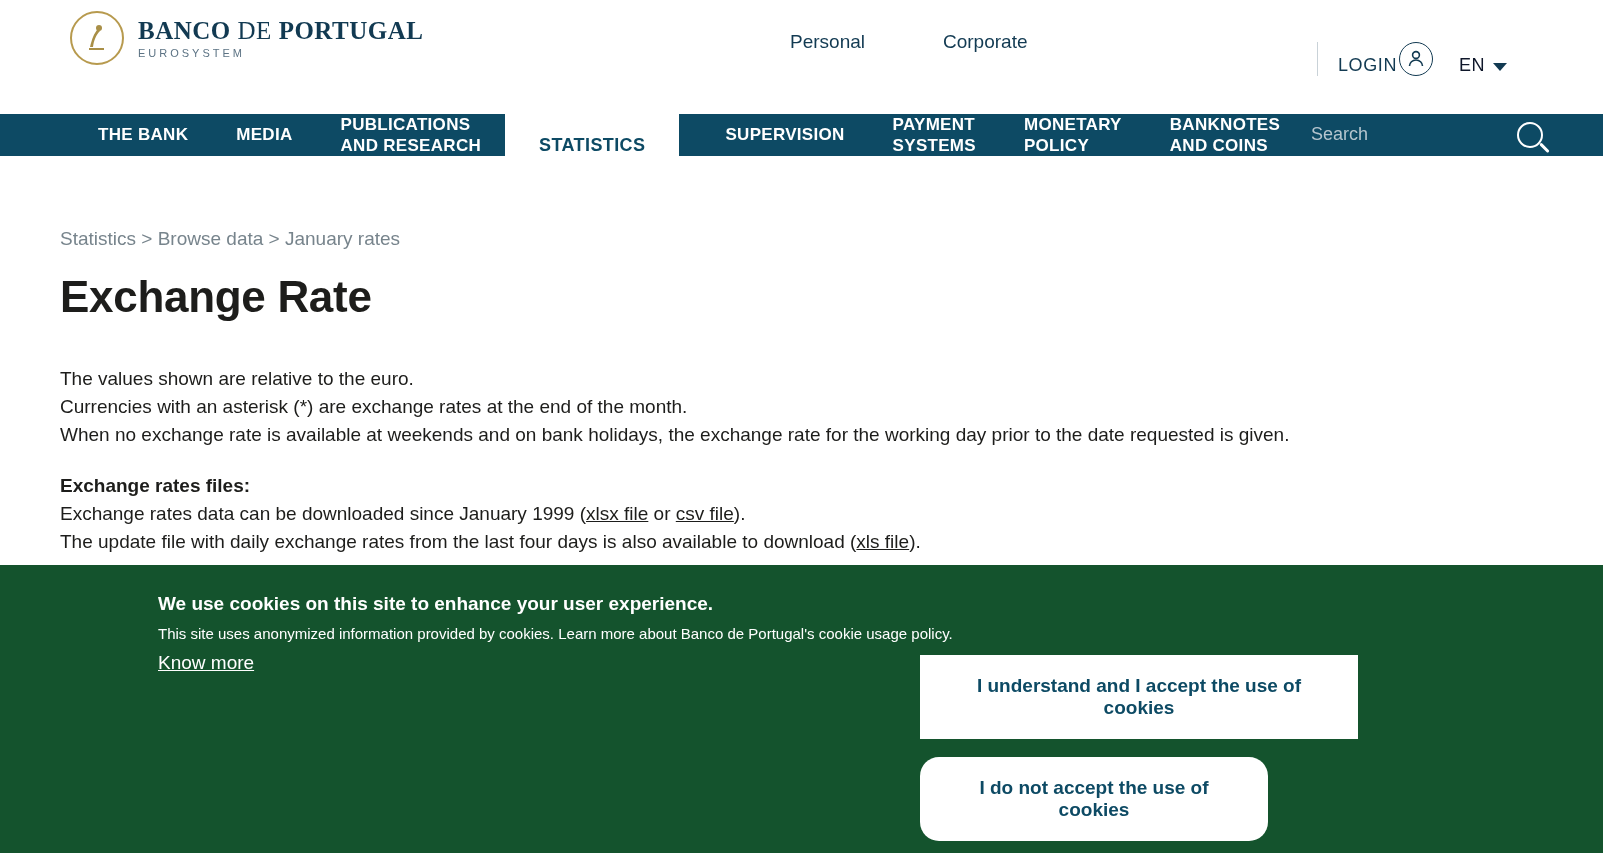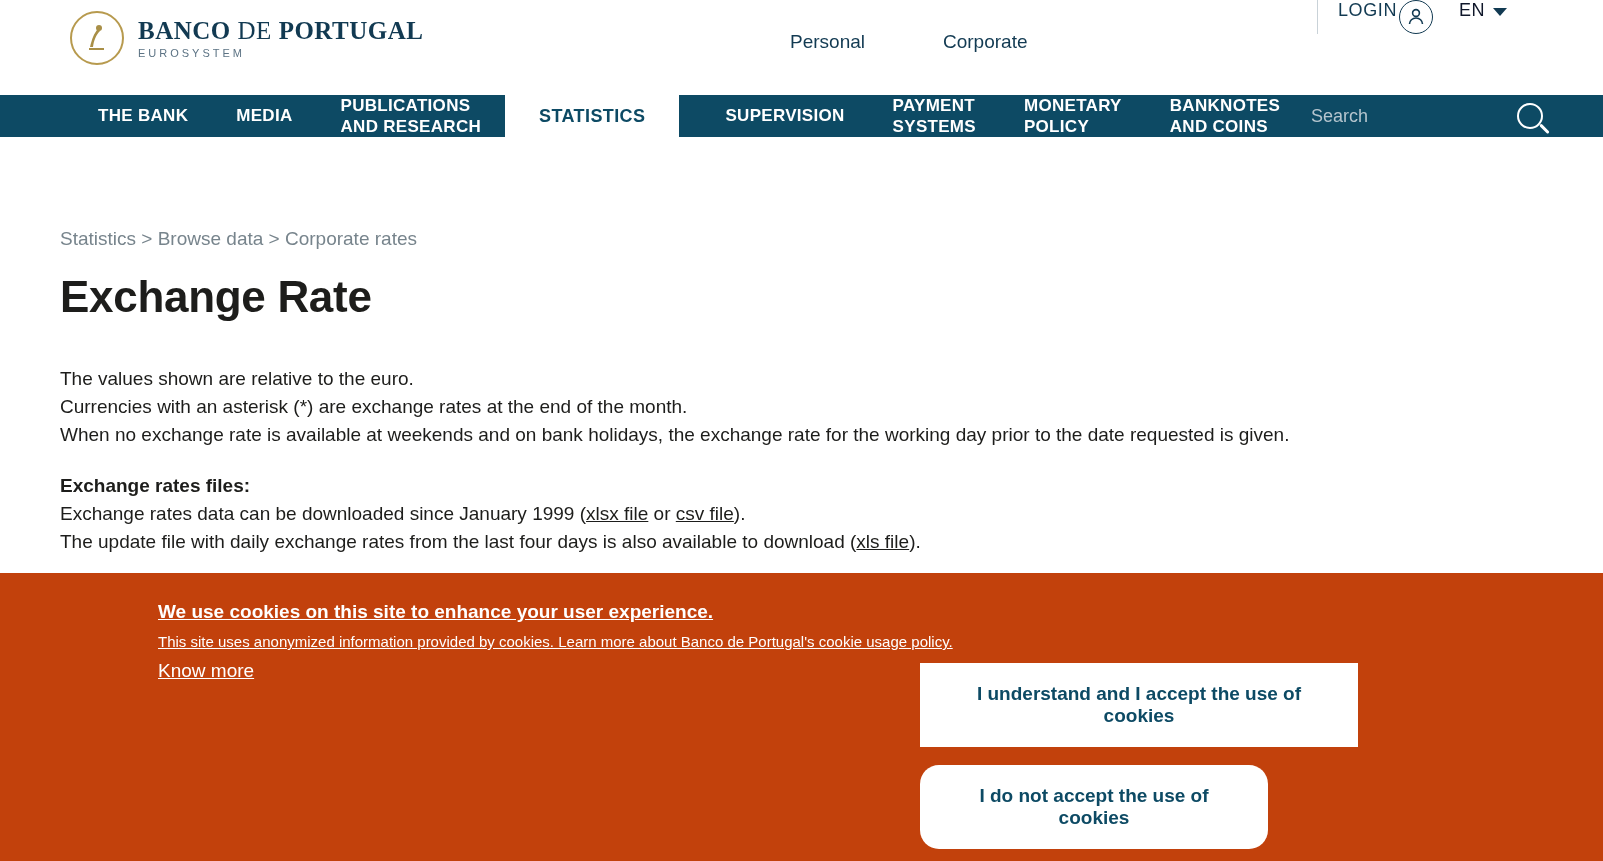--- a/index.html
+++ b/index.html
@@ -40,40 +40,40 @@
   .topnav {
     position: absolute; left: 790px; top: 0; height: 84px;
     display: flex; align-items: center; gap: 78px;
   }
   .topnav a {
     color: #123a52; font-size: 19px; text-decoration: none;
   }
 
   .topright {
     position: absolute; right: 96px; top: 0; height: 76px;
-    display: flex; align-items: flex-start; gap: 2px;
+    display: flex; align-items: flex-end; gap: 2px;
   }
   .sep-vert { width: 1px; height: 34px; background: #c9d2d8; margin-right: 18px; }
   .login-label { color: #123a52; font-size: 18px; letter-spacing: .6px; }
   .user-icon {
     width: 34px; height: 34px; border-radius: 50%;
     border: 1.6px solid #123a52;
     display: flex; align-items: flex-end; justify-content: center;
     overflow: hidden;
   }
   .user-icon-inner { position: relative; width: 34px; height: 34px; display:flex; align-items:center; justify-content:center; }
   .lang { color: #0f172a; font-size: 18px; margin-left: 24px; letter-spacing: .5px; }
   .caret {
     width: 0; height: 0; border-left: 7px solid transparent; border-right: 7px solid transparent;
     border-top: 8px solid #123a52; margin-left: 8px; display: inline-block;
   }
 
   
   .mainnav {
-    height: 80px; display: flex; align-items: center;
+    height: 80px; display: flex; align-items: flex-end;
     background: #ffffff; position: relative;
   }
   .nav-left {
     background: #0d4a64; display: flex; align-items: center;
     padding-left: 74px; gap: 0;
   }
   .nav-active {
     background: #ffffff; display: flex; align-items: center; justify-content: center;
     padding: 0 34px;
   }
@@ -129,22 +129,22 @@
     border-bottom: 1px solid #e4e8ea; vertical-align: middle;
   }
   .flagdot { width: 24px; height: 24px; border-radius: 50%; display: inline-block; }
   .ccy-code { font-weight: 700; color: #0d4a64; }
   .country { font-weight: 700; }
   .rate-val { font-size: 23px; color: #0d4a64; font-weight: 400; }
   .spark { display: block; }
 
   
   .cookie {
-    position: absolute; left: 0; bottom: 0; width: 1603px; height: 288px;
-    background: #c2410c; color: #ffffff; padding: 28px 0 0 0; z-index: 20; text-decoration: underline;
+    position: absolute; left: 0; bottom: 8px; width: 1603px; height: 288px;
+    background: #14532d; color: #ffffff; padding: 28px 0 0 0; z-index: 20;
   }
   .cookie-inner { padding-left: 158px; }
   .cookie-title { font-size: 19px; font-weight: 700; margin-bottom: 10px; }
   .cookie-text { font-size: 15px; margin-bottom: 10px; }
   .cookie-link { font-size: 19px; color: #ffffff; text-decoration: underline; display: inline-block; }
   .cookie-buttons {
     position: absolute; left: 920px; top: 90px;
     display: flex; flex-direction: column; align-items: flex-start; gap: 18px;
   }
   .btn {
@@ -215,21 +215,21 @@
 AND COINS</div>
       <div class="search-box">
         <input class="search-input" placeholder="Search" style="">
         <span class="mag"></span>
       </div>
     </div>
   </div>
 
   <div class="content">
     <div class="breadcrumb">
-      <a href="#">Statistics</a><span> &gt; </span><a href="#">Browse data</a><span> &gt; </span><span>Corporate rates</span>
+      <a href="#">Statistics</a><span> &gt; </span><a href="#">Browse data</a><span> &gt; </span><span>January rates</span>
     </div>
 
     <h1 class="page-title">Exchange Rate</h1>
 
     <div class="para">
       <div class="para-line">The values shown are relative to the euro.</div>
       <div class="para-line">Currencies with an asterisk (*) are exchange rates at the end of the month.</div>
       <div class="para-line">When no exchange rate is available at weekends and on bank holidays, the exchange rate for the working day prior to the date requested is given.</div>
       <div class="gap"></div>
       <div class="strong-line">Exchange rates files:</div>

